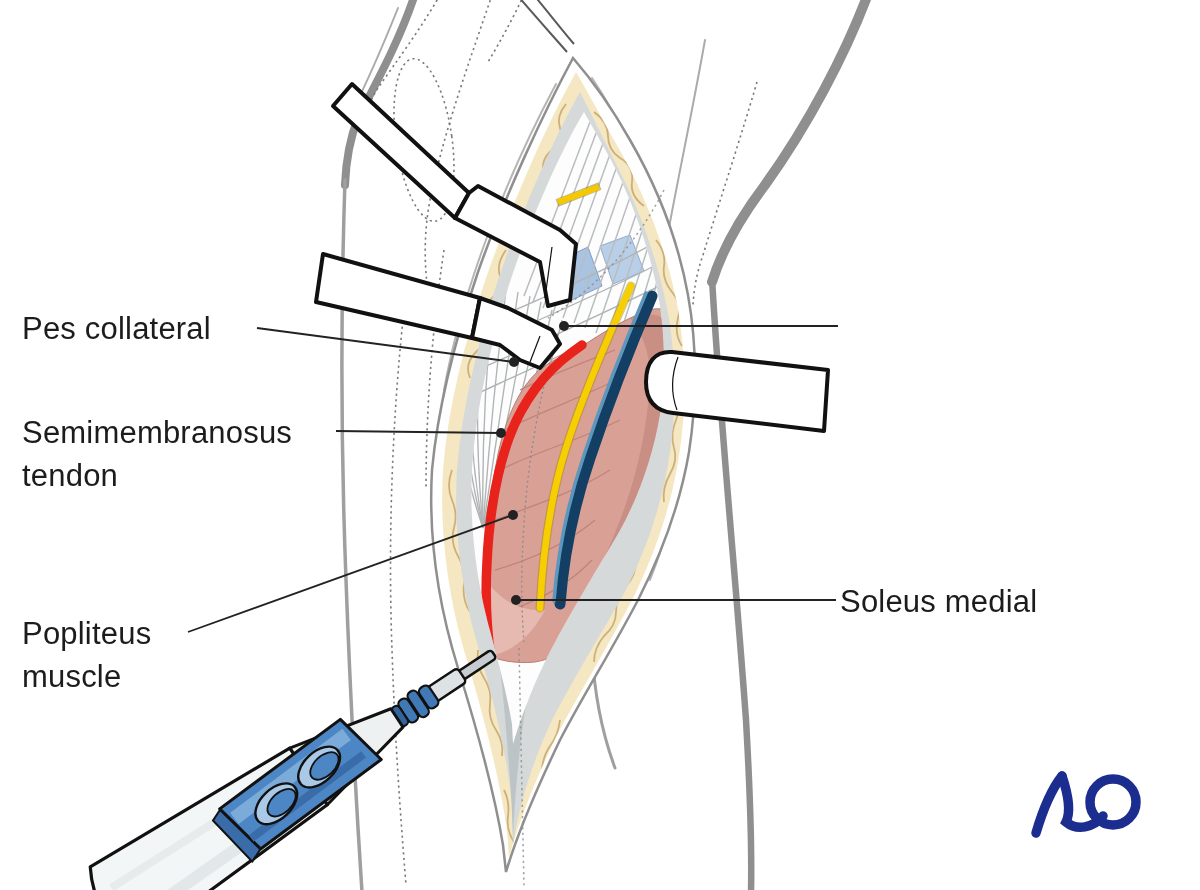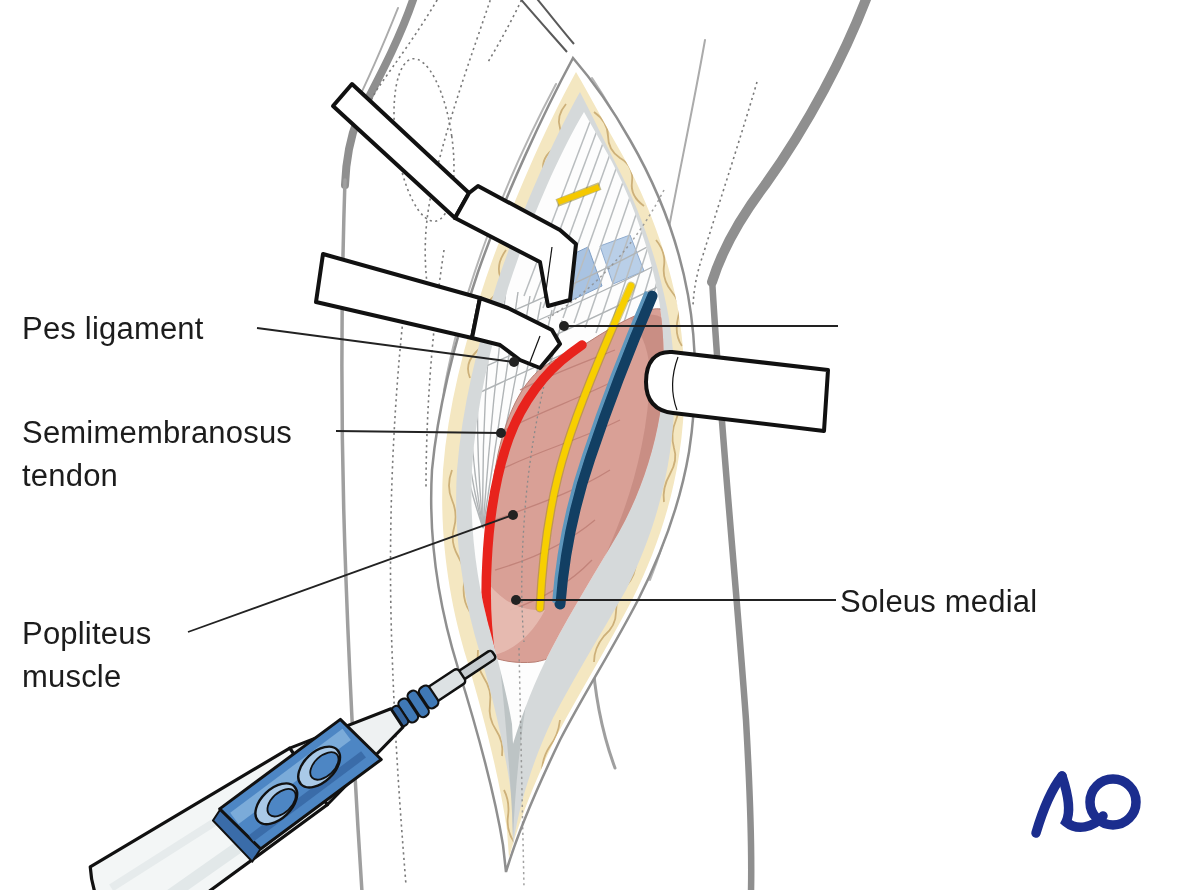--- a/index.html
+++ b/index.html
@@ -211,21 +211,21 @@
 
   <g fill="none" stroke-width="9.5" stroke-linecap="round" stroke="#1b2d8e">
     <title>AO</title>
     <path d="M1036,833 C1044,806 1054,786 1062,776"></path>
     <path d="M1062,776 C1069,797 1071,812 1066,822 C1077,831 1093,828 1103,816"></path>
     <circle cx="1113" cy="802" r="23"></circle>
   </g>
 </svg>
 
   <div class="label" style="left:22px;top:307px;">
-    <span>Pes ligament</span>
+    <span>Pes collateral</span>
   </div>
   <div class="label" style="left:22px;top:612px;">
     <span>Popliteus</span>
     <span>muscle</span>
   </div>
   <div class="label" style="left:22px;top:411px;">
     <span>Semimembranosus</span>
     <span>tendon</span>
   </div>
   <div class="label" style="left:840px;top:580px;">

